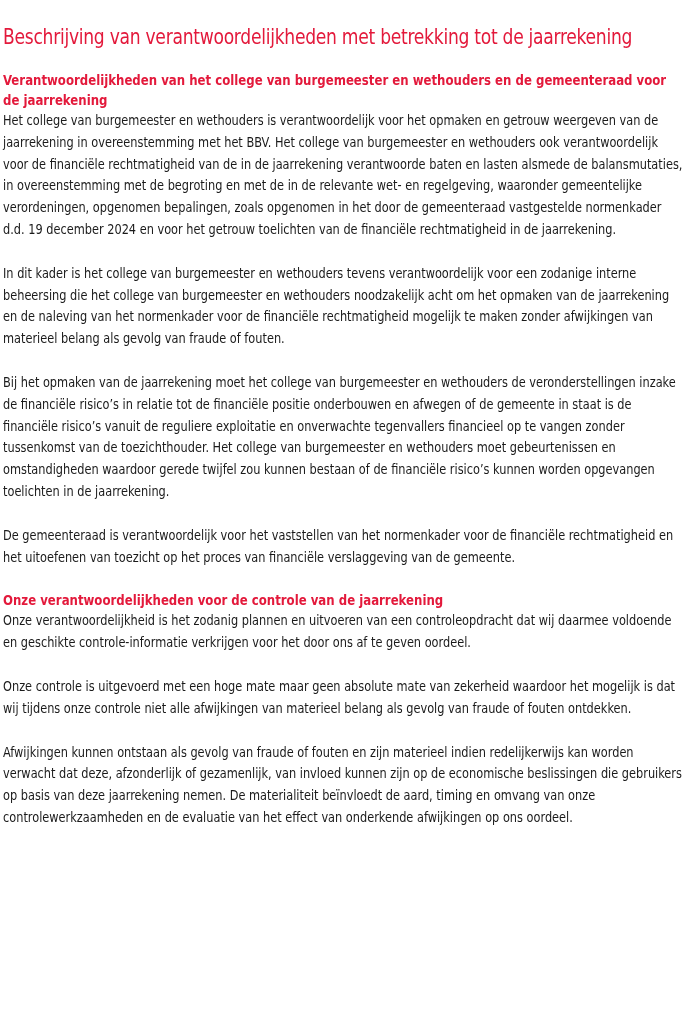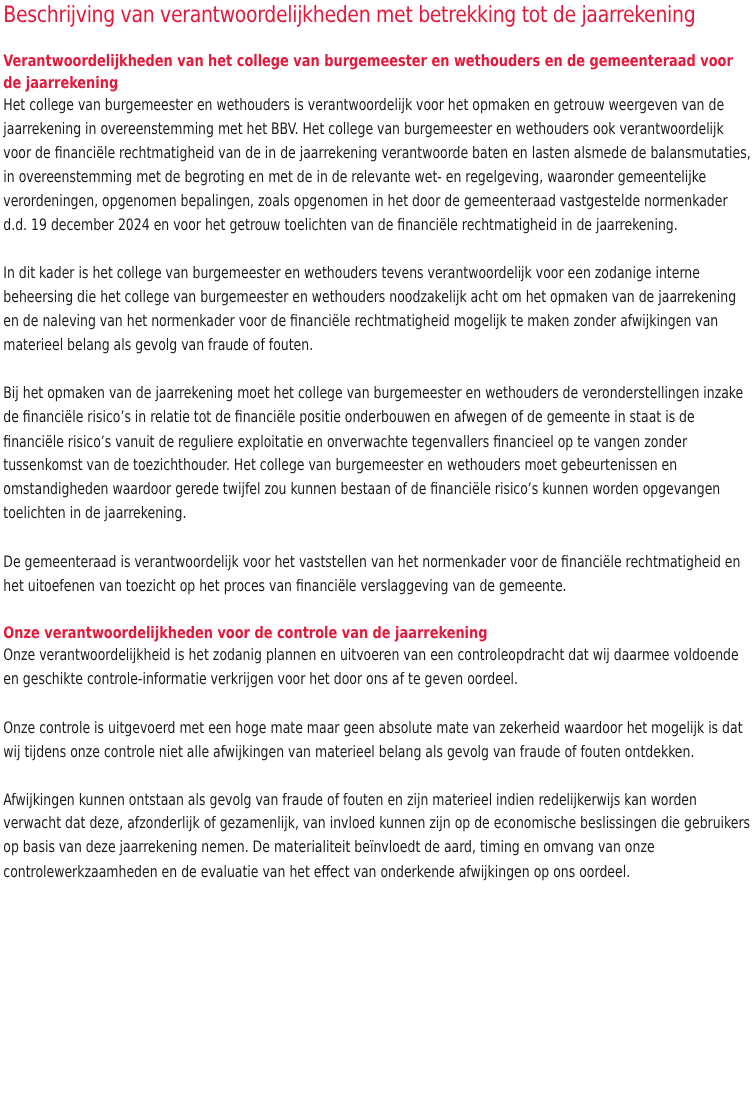--- a/index.html
+++ b/index.html
@@ -10,20 +10,21 @@
     body {
       width: 684px;
       height: 1009px;
       overflow: hidden;
       font-family: "DejaVu Sans Condensed", "Liberation Sans Narrow", "Liberation Sans", sans-serif;
       color: #1a1a1a;
     }
     .page {
       padding: 0 0 0 3px;
       width: 681px;
+      margin-top: 24px;
     }
     h1.doc-title {
       margin: 0;
       padding-top: 0px;
       font-size: 20.5px;
       line-height: 27px;
       font-weight: normal;
       color: #e3193b;
       letter-spacing: -0.3px;
       font-stretch: condensed;

